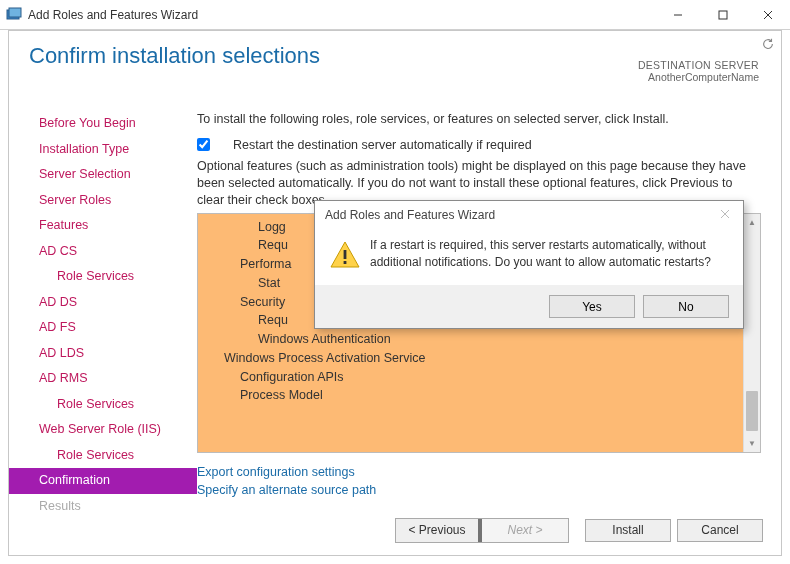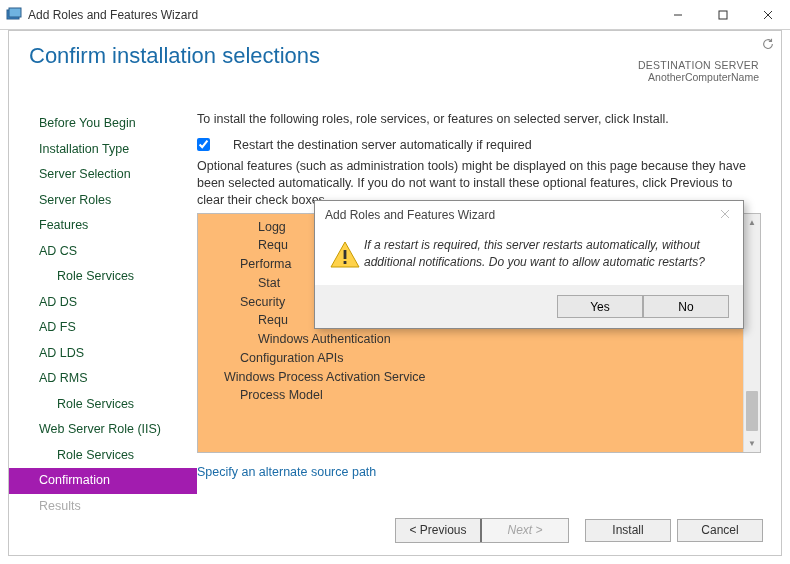--- a/index.html
+++ b/index.html
@@ -19,21 +19,21 @@
 
 .header { padding: 12px 20px 8px 20px; display: flex; align-items: flex-start; position: relative; }
 .header .ptitle { font-size: 22px; color: #1b6ca8; font-weight: 300; }
 .header .dest { position: absolute; right: 22px; top: 28px; text-align: right; font-size: 10.5px; color: #666; }
 .header .dest .d1 { letter-spacing: 0.3px; }
 .header .refresh { position: absolute; right: 4px; top: 4px; width: 18px; height: 18px; color: #888; font-size: 12px; display:flex;align-items:center;justify-content:center;}
 
 
 .body { position: absolute; top: 70px; left: 0; right: 0; bottom: 50px; display: flex; }
 .sidebar { width: 188px; padding-top: 10px; font-size: 12.5px; }
-.sidebar .nav { padding: 4px 0 4px 30px; color: #14532d; cursor: default; line-height: 1.4; }
+.sidebar .nav { padding: 4px 0 4px 30px; color: #be185d; cursor: default; line-height: 1.4; }
 .sidebar .nav.sub { padding-left: 48px; }
 .sidebar .nav.sel { background: #a21caf; color: #fff; }
 .sidebar .nav.dis { color: #aaa; }
 
 .main { flex: 1; padding: 10px 20px 0 0; font-size: 12.5px; color: #333; position: relative; }
 .main .intro { margin-bottom: 10px; line-height: 1.35; }
 .main .chkrow { display: flex; align-items: center; gap: 23px; margin-bottom: 6px; }
 .main .chkrow input { width: 13px; height: 13px; }
 .main .optional { line-height: 1.35; margin-bottom: 4px; }
 
@@ -48,30 +48,30 @@
 .listbox .row { line-height: 1.5; }
 
 .links { margin-top: 10px; font-size: 12.5px; }
 .links a { color: #1b6ca8; text-decoration: none; display: block; line-height: 1.5; }
 
 
 .footer { position: absolute; bottom: 0; left: 0; right: 0; height: 50px; display: flex; align-items: center; justify-content: flex-end; padding-right: 18px; gap: 6px; }
 .footer button { width: 86px; height: 23px; font-size: 12px; border: 1px solid #aaa; background: #efefef; color: #333; }
 .footer button:disabled { color: #a5a5a5; background: #f4f4f4; border-color:#ccc; }
 .footer .pair { display: flex; border: 1px solid #aaa; margin-right: 10px;}
-.footer .pair button { border: none; border-right: 2px solid #737373; }
+.footer .pair button { border: none; border-right: 4px solid #737373; }
 .footer .pair button:last-child { border-right: none; font-style: italic; }
 
 
 .dialog { position: absolute; top: 200px; left: 314px; width: 430px; background: #fff; border: 1px solid #8a8a8a; box-shadow: 3px 3px 8px rgba(0,0,0,0.25); z-index: 100; }
 .dialog .dtitle { height: 28px; display: flex; align-items: center; padding-left: 10px; font-size: 12px; color: #444; background: #fff; border-bottom: 0; }
 .dialog .dtitle .dclose { position: absolute; right: 4px; top: 2px; width: 28px; height: 22px; display:flex;align-items:center;justify-content:center; color:#bbb;}
-.dialog .dbody { display: flex; padding: 8px 16px 14px 14px; font-size: 12px; color: #333; line-height: 1.4; gap: 3px; font-style: italic; }
+.dialog .dbody { display: flex; padding: 8px 16px 14px 14px; font-size: 12px; color: #333; line-height: 1.4; gap: 9px; }
 .dialog .dwarn { width: 32px; height: 32px; flex-shrink:0; margin-top:2px;}
-.dialog .dfoot { background: #f0f0f0; padding: 10px 14px; display: flex; justify-content: flex-end; }
+.dialog .dfoot { background: #f0f0f0; padding: 10px 14px; display: flex; justify-content: flex-end; gap: 8px; }
 .dialog .dfoot button { width: 86px; height: 23px; font-size: 12px; border: 1px solid #aaa; background: #e8e8e8; }
 
 </style>
 </head>
 <body>
 
 <div class="titlebar">
   <span class="icon">
     <svg viewBox="0 0 16 16">
         <rect x="1" y="3" width="12" height="9" fill="#3b84c4" stroke="#2a5d8a"></rect>
@@ -144,33 +144,34 @@
 
       <div class="listbox">
         <div class="content" id="listcontent">
             <div class="row r2">Logg</div>
             <div class="row r2">Requ</div>
             <div class="row r1">Performa</div>
             <div class="row r2">Stat</div>
             <div class="row r1">Security</div>
             <div class="row r2">Requ</div>
             <div class="row r2">Windows Authentication</div>
+            <div class="row r0">Windows Process Activation Service</div>
             <div class="row r1">Configuration APIs</div>
-            <div class="row r0">Windows Process Activation Service</div>
             <div class="row r1">Process Model</div>
           </div>
         <div class="scroll">
           <div class="arrow">▲</div>
           <div style="flex:1"></div>
           <div class="thumb" style="height:40px; margin-top:160px;"></div>
           <div class="arrow" style="position:absolute;bottom:0;left:0;right:0;">▼</div>
         </div>
       </div>
 
       <div class="links">
+        <a href="#">Export configuration settings</a>
         <a href="#">Specify an alternate source path</a>
       </div>
     </div>
   </div>
 
   <div class="footer">
     <div class="pair">
       <button>&lt; Previous</button>
       <button disabled="">Next &gt;</button>
     </div>

